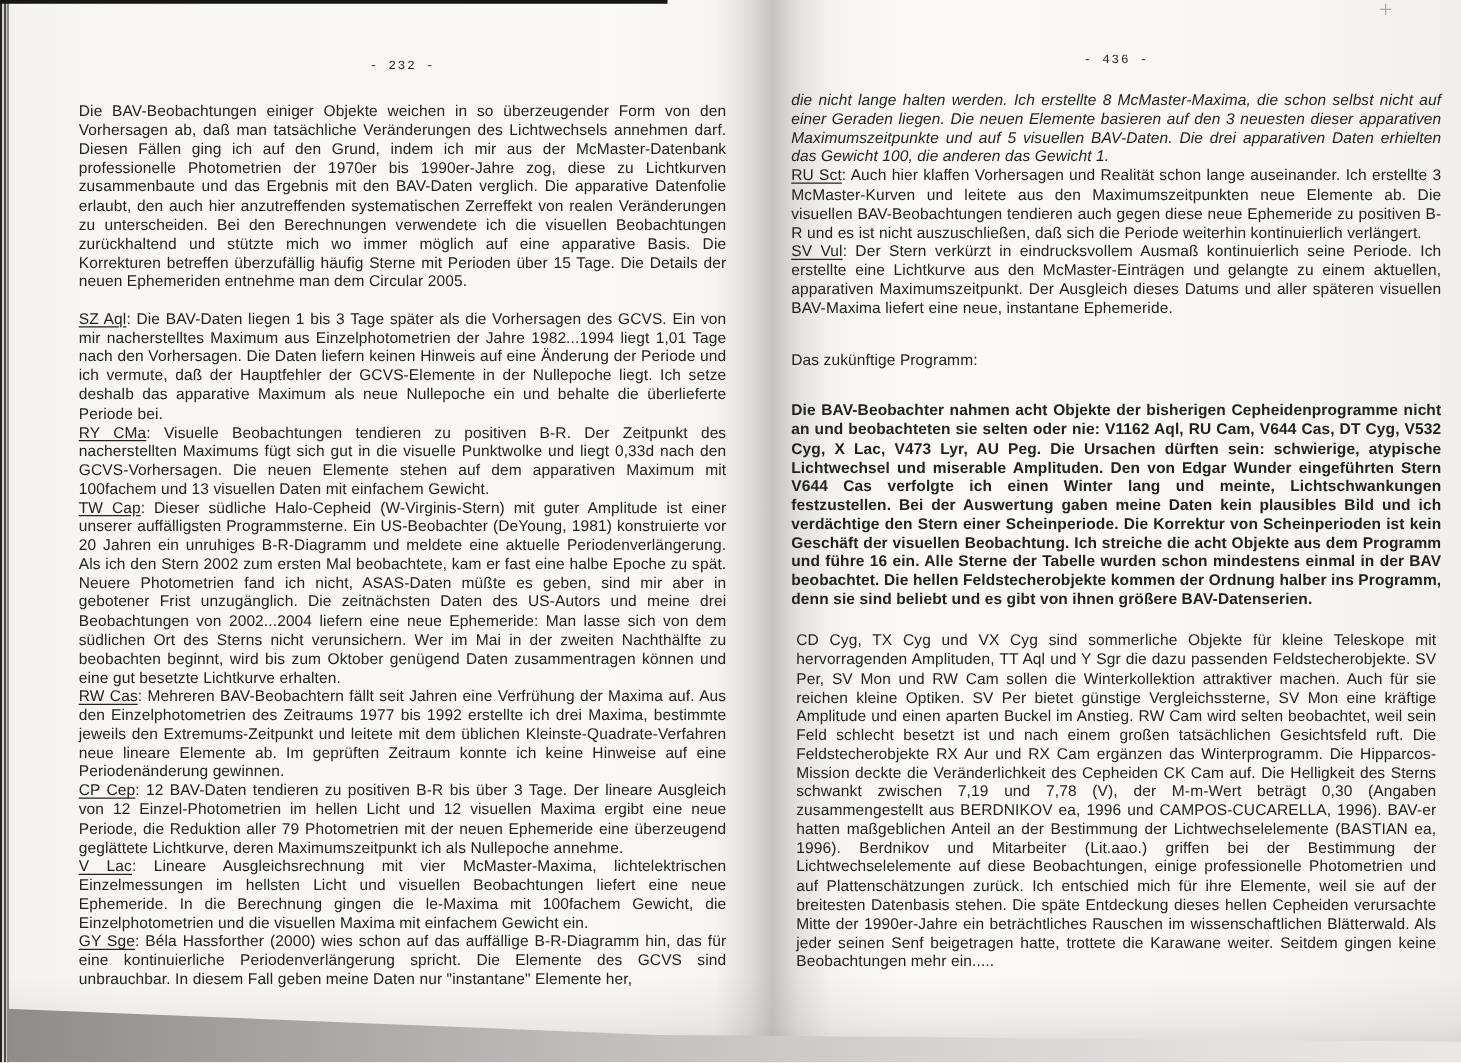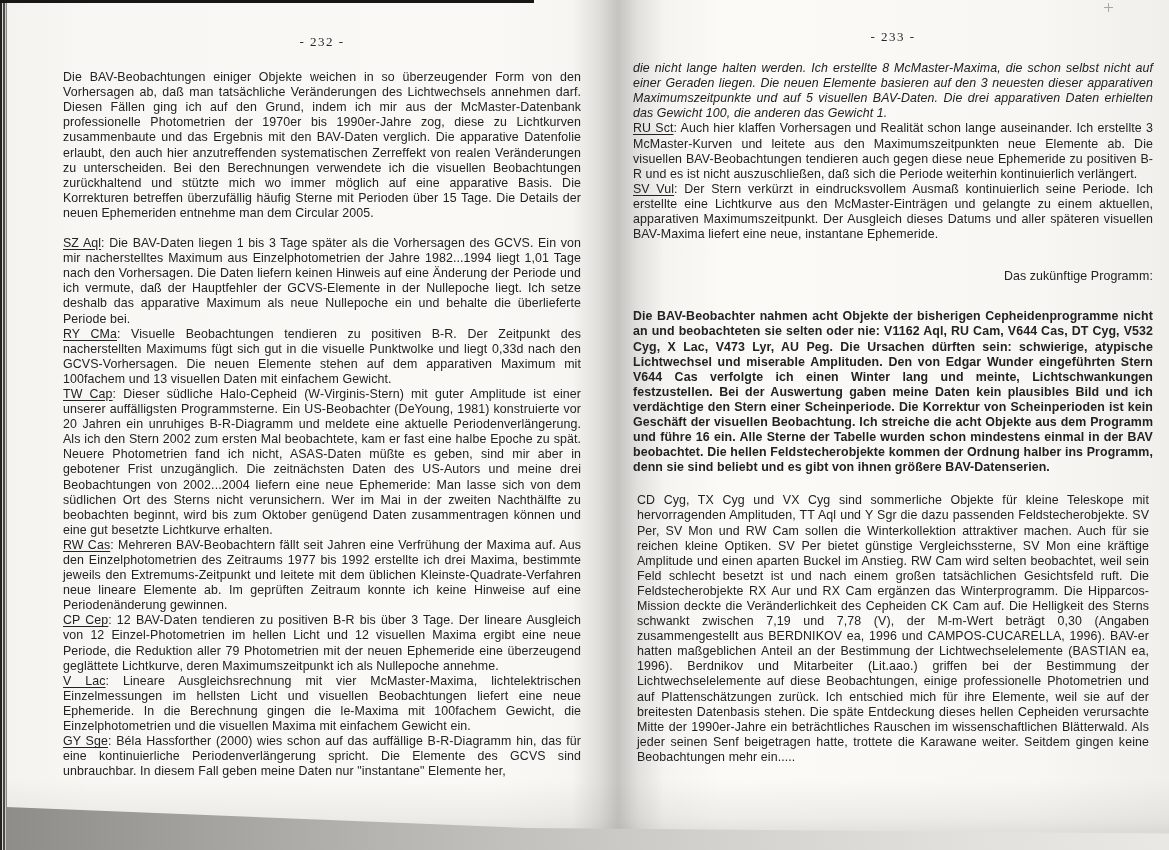--- a/index.html
+++ b/index.html
@@ -51,31 +51,31 @@
   }
   .plus-mark{position:absolute; left:1104px; top:3px; width:9px; height:9px; opacity:.55;}
   .plus-mark::before{content:""; position:absolute; left:0; top:4px; width:9px; height:1px; background:#6b6b6b;}
   .plus-mark::after{content:""; position:absolute; left:4px; top:0; width:1px; height:9px; background:#6b6b6b;}
   
   .page{position:absolute; font-size:12.4px; line-height:15.1px; letter-spacing:0.1px;}
   .page-left{left:63px;  top:30px; width:518px;}
   .page-right{left:633px; top:25px; width:520px;}
   .page-number{
     text-align:center;
-    font-family:Liberation Serif, serif;
-    font-size:13px; letter-spacing:1.5px;
+    font-family:Liberation Mono, monospace;
+    font-size:10px; letter-spacing:1.5px;
     color:#262626;
-    margin:4px 0 21px 0;
+    margin:16px 0 21px 0;
   }
   .page-right .page-number{margin-bottom:17px;}
   .content p{margin:0; text-align:justify;}
   .content .p-intro{margin-bottom:15px;}
   .content .p-entry{margin:0;}
   .content .p-cont{margin:0;font-style:italic;}
-  .content .p-heading{text-align:right; margin:27px 0 25px 0;}
+  .content .p-heading{text-align:left; margin:27px 0 25px 0;}
   .content .p-para{margin-bottom:18px;font-weight:bold;}
   .content .p-para-last{margin:4px;}
   .lead{text-decoration:underline; text-underline-offset:2px;}
 </style>
 </head>
 <body>
 
 <div id="canvas">
   <div class="binding-shadow"></div>
   <div class="bottom-shadow-soft"></div>
@@ -92,21 +92,21 @@
         <p class="p-entry"><span class="lead">RY CMa</span>: Visuelle Beobachtungen tendieren zu positiven B-R. Der Zeitpunkt des nacherstellten Maximums fügt sich gut in die visuelle Punktwolke und liegt 0,33d nach den GCVS-Vorhersagen. Die neuen Elemente stehen auf dem apparativen Maximum mit 100fachem und 13 visuellen Daten mit einfachem Gewicht.</p>
         <p class="p-entry"><span class="lead">TW Cap</span>: Dieser südliche Halo-Cepheid (W-Virginis-Stern) mit guter Amplitude ist einer unserer auffälligsten Programmsterne. Ein US-Beobachter (DeYoung, 1981) konstruierte vor 20 Jahren ein unruhiges B-R-Diagramm und meldete eine aktuelle Periodenverlängerung. Als ich den Stern 2002 zum ersten Mal beobachtete, kam er fast eine halbe Epoche zu spät. Neuere Photometrien fand ich nicht, ASAS-Daten müßte es geben, sind mir aber in gebotener Frist unzugänglich. Die zeitnächsten Daten des US-Autors und meine drei Beobachtungen von 2002...2004 liefern eine neue Ephemeride: Man lasse sich von dem südlichen Ort des Sterns nicht verunsichern. Wer im Mai in der zweiten Nachthälfte zu beobachten beginnt, wird bis zum Oktober genügend Daten zusammentragen können und eine gut besetzte Lichtkurve erhalten.</p>
         <p class="p-entry"><span class="lead">RW Cas</span>: Mehreren BAV-Beobachtern fällt seit Jahren eine Verfrühung der Maxima auf. Aus den Einzelphotometrien des Zeitraums 1977 bis 1992 erstellte ich drei Maxima, bestimmte jeweils den Extremums-Zeitpunkt und leitete mit dem üblichen Kleinste-Quadrate-Verfahren neue lineare Elemente ab. Im geprüften Zeitraum konnte ich keine Hinweise auf eine Periodenänderung gewinnen.</p>
         <p class="p-entry"><span class="lead">CP Cep</span>: 12 BAV-Daten tendieren zu positiven B-R bis über 3 Tage. Der lineare Ausgleich von 12 Einzel-Photometrien im hellen Licht und 12 visuellen Maxima ergibt eine neue Periode, die Reduktion aller 79 Photometrien mit der neuen Ephemeride eine überzeugend geglättete Lichtkurve, deren Maximumszeitpunkt ich als Nullepoche annehme.</p>
         <p class="p-entry"><span class="lead">V Lac</span>: Lineare Ausgleichsrechnung mit vier McMaster-Maxima, lichtelektrischen Einzelmessungen im hellsten Licht und visuellen Beobachtungen liefert eine neue Ephemeride. In die Berechnung gingen die le-Maxima mit 100fachem Gewicht, die Einzelphotometrien und die visuellen Maxima mit einfachem Gewicht ein.</p>
         <p class="p-entry"><span class="lead">GY Sge</span>: Béla Hassforther (2000) wies schon auf das auffällige B-R-Diagramm hin, das für eine kontinuierliche Periodenverlängerung spricht. Die Elemente des GCVS sind unbrauchbar. In diesem Fall geben meine Daten nur "instantane" Elemente her,</p>
       </div>
   </div>
 
   <div class="page page-right">
-    <div class="page-number">- 233 -</div>
+    <div class="page-number">- 436 -</div>
     <div class="content">
         <p class="p-cont">die nicht lange halten werden. Ich erstellte 8 McMaster-Maxima, die schon selbst nicht auf einer Geraden liegen. Die neuen Elemente basieren auf den 3 neuesten dieser apparativen Maximumszeitpunkte und auf 5 visuellen BAV-Daten. Die drei apparativen Daten erhielten das Gewicht 100, die anderen das Gewicht 1.</p>
         <p class="p-entry"><span class="lead">RU Sct</span>: Auch hier klaffen Vorhersagen und Realität schon lange auseinander. Ich erstellte 3 McMaster-Kurven und leitete aus den Maximumszeitpunkten neue Elemente ab. Die visuellen BAV-Beobachtungen tendieren auch gegen diese neue Ephemeride zu positiven B-R und es ist nicht auszuschließen, daß sich die Periode weiterhin kontinuierlich verlängert.</p>
         <p class="p-entry"><span class="lead">SV Vul</span>: Der Stern verkürzt in eindrucksvollem Ausmaß kontinuierlich seine Periode. Ich erstellte eine Lichtkurve aus den McMaster-Einträgen und gelangte zu einem aktuellen, apparativen Maximumszeitpunkt. Der Ausgleich dieses Datums und aller späteren visuellen BAV-Maxima liefert eine neue, instantane Ephemeride.</p>
         <p class="p-heading">Das zukünftige Programm:</p>
         <p class="p-para">Die BAV-Beobachter nahmen acht Objekte der bisherigen Cepheidenprogramme nicht an und beobachteten sie selten oder nie:  V1162 Aql, RU Cam, V644 Cas, DT Cyg, V532 Cyg, X Lac, V473 Lyr, AU Peg. Die Ursachen dürften sein: schwierige, atypische Lichtwechsel und miserable Amplituden. Den von Edgar Wunder eingeführten Stern V644 Cas verfolgte ich einen Winter lang und meinte, Lichtschwankungen festzustellen. Bei der Auswertung gaben meine Daten kein plausibles Bild und ich verdächtige den Stern einer Scheinperiode. Die Korrektur von Scheinperioden ist kein Geschäft der visuellen Beobachtung. Ich streiche die acht Objekte aus dem Programm und führe 16 ein. Alle Sterne der Tabelle wurden schon mindestens einmal in der BAV beobachtet. Die hellen Feldstecherobjekte kommen der Ordnung halber ins Programm, denn sie sind beliebt und es gibt von ihnen größere BAV-Datenserien.</p>
         <p class="p-para-last">CD Cyg, TX Cyg und VX Cyg sind sommerliche Objekte für kleine Teleskope mit hervorragenden Amplituden, TT Aql und Y Sgr die dazu passenden Feldstecherobjekte. SV Per, SV Mon und RW Cam sollen die Winterkollektion attraktiver machen. Auch für sie reichen kleine Optiken. SV Per bietet günstige Vergleichssterne, SV Mon eine kräftige Amplitude und einen aparten Buckel im Anstieg. RW Cam wird selten beobachtet, weil sein Feld schlecht besetzt ist und nach einem großen tatsächlichen Gesichtsfeld ruft. Die Feldstecherobjekte RX Aur und RX Cam ergänzen das Winterprogramm. Die Hipparcos-Mission deckte die Veränderlichkeit des Cepheiden CK Cam auf. Die Helligkeit des Sterns schwankt zwischen 7,19 und 7,78 (V), der M-m-Wert beträgt 0,30 (Angaben zusammengestellt aus BERDNIKOV ea, 1996 und CAMPOS-CUCARELLA, 1996). BAV-er hatten maßgeblichen Anteil an der Bestimmung der Lichtwechselelemente (BASTIAN ea, 1996). Berdnikov und Mitarbeiter (Lit.aao.) griffen bei der Bestimmung der Lichtwechselelemente auf diese Beobachtungen, einige professionelle Photometrien und auf Plattenschätzungen zurück. Ich entschied mich für ihre Elemente, weil sie auf der breitesten Datenbasis stehen. Die späte Entdeckung dieses hellen Cepheiden verursachte Mitte der 1990er-Jahre ein beträchtliches Rauschen im wissenschaftlichen Blätterwald. Als jeder seinen Senf beigetragen hatte, trottete die Karawane weiter. Seitdem gingen keine Beobachtungen mehr ein.....</p>
       </div>
   </div>
 </div>

